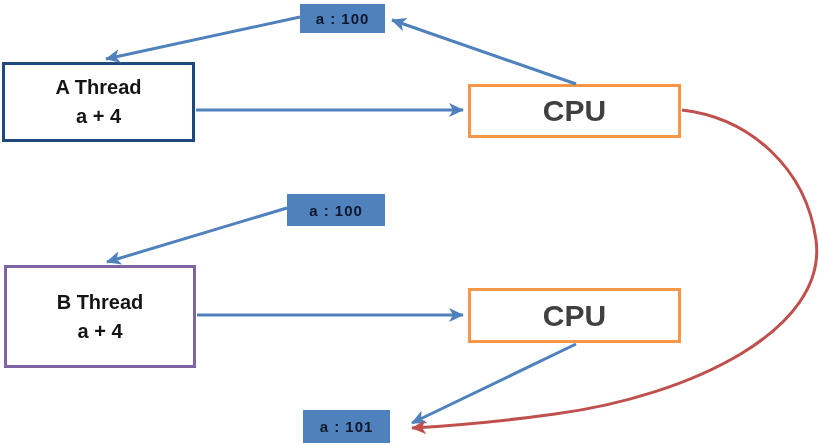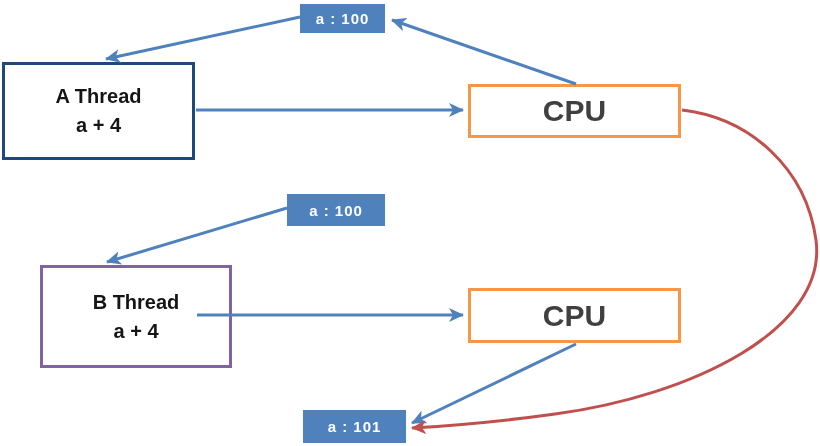--- a/index.html
+++ b/index.html
@@ -6,39 +6,39 @@
   #canvas{
     position:relative;
     width:820px;height:446px;
     background:#ffffff;
     font-family:"Liberation Sans", sans-serif;
     overflow:hidden;
   }
   .box{position:absolute;box-sizing:border-box;display:flex;align-items:center;justify-content:center;}
   .value-box{
     background:#4F81BD;
-    color:#ffffff;
+    color:#0f172a;
     font-size:15px;
     font-weight:bold;
     letter-spacing:1px;
   }
   #val-top{left:300px;top:4px;width:85px;height:29px;}
   #val-mid{left:287px;top:194px;width:98px;height:32px;}
-  #val-bot{left:303px;top:410px;width:103px;height:33px;}
+  #val-bot{left:303px;top:410px;width:87px;height:33px;}
   .thread-box{
     background:#ffffff;
     flex-direction:column;
     font-size:20px;
     font-weight:600;
     color:#151515;
     line-height:1.45;
     text-align:center;
   }
-  #thread-a{left:2px;top:62px;width:193px;height:98px;border:3px solid #1F497D;justify-content:center;}
-  #thread-b{left:4px;top:265px;width:192px;height:103px;border:3px solid #8064A2;margin-left:36px;}
+  #thread-a{left:2px;top:62px;width:193px;height:80px;border:3px solid #1F497D;justify-content:center;}
+  #thread-b{left:4px;top:265px;width:192px;height:103px;border:3px solid #8064A2;}
   .cpu-box{
     background:#ffffff;
     border:3px solid #F79646;
     font-size:30px;
     font-weight:700;
     color:#404040;
   }
   #cpu-top{left:468px;top:84px;width:213px;height:54px;}
   #cpu-bottom{left:468px;top:288px;width:213px;height:55px;}
   #arrow-layer{

